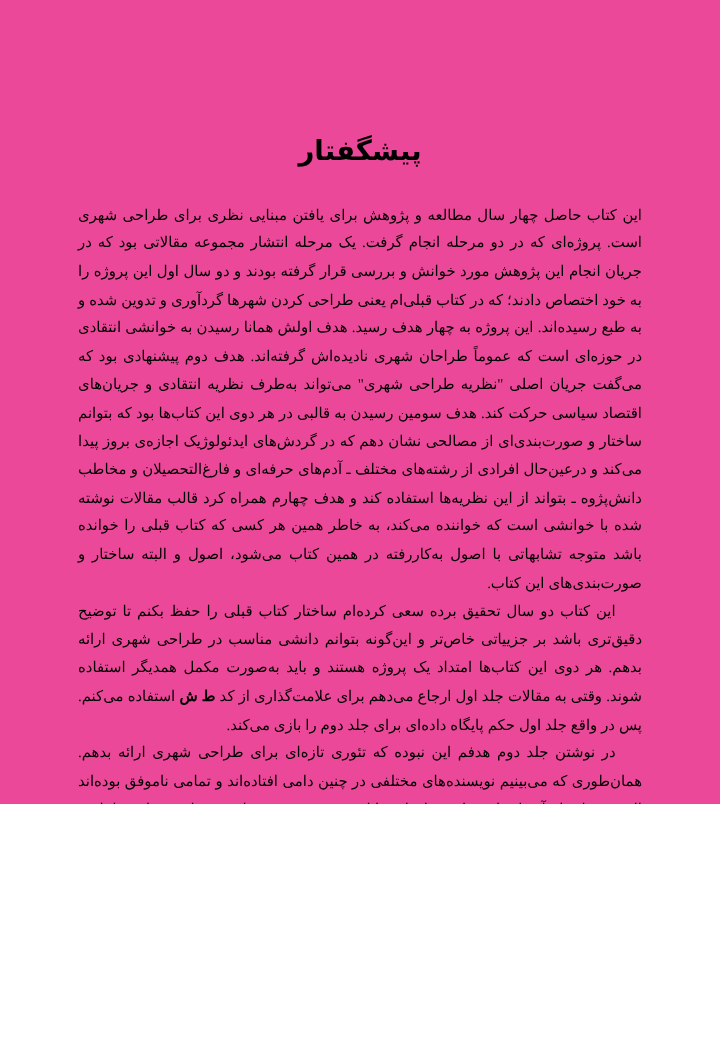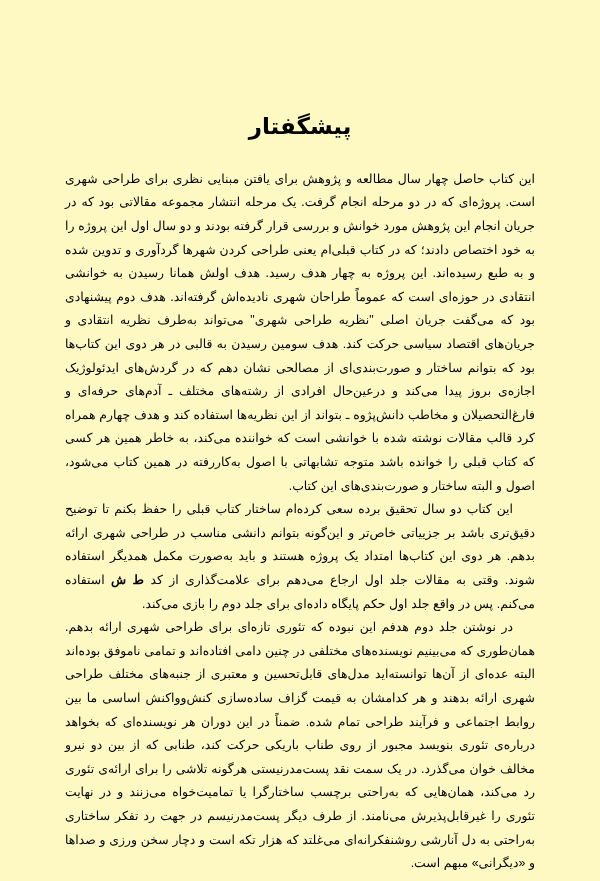--- a/index.html
+++ b/index.html
@@ -4,22 +4,22 @@
 <title>پیشگفتار</title>
 <style>
   html, body {
     margin: 0;
     padding: 0;
     background: #ffffff;
   }
   .page {
     position: relative;
     width: 600px;
-    height: 881px;
-    background: #fef9c3;
+    height: 670px;
+    background: #ec4899;
     overflow: hidden;
     box-sizing: border-box;
     font-family: "DejaVu Sans", "Liberation Sans", sans-serif;
     color: #000000;
   }
   .content {
     position: absolute;
     top: 112px;
     right: 65px;
     left: 65px;
@@ -31,21 +31,21 @@
     font-family: "DejaVu Sans", "Liberation Sans", sans-serif;
     font-size: 23px;
     font-weight: 700;
     text-align: center;
     line-height: 1.3;
     margin: 0 0 26px 0;
     letter-spacing: 0;
     color: #000;
   }
   .para {
-    font-family: Liberation Sans, sans-serif;
+    font-family: Liberation Serif, serif;
     font-size: 12.4px;
     line-height: 23.6px;
     text-align: justify;
     text-align-last: right;
     text-justify: inter-word;
     margin: 0 0 0 0;
     color: #000;
     word-spacing: 0.2px;
   }
   .para.indent {

